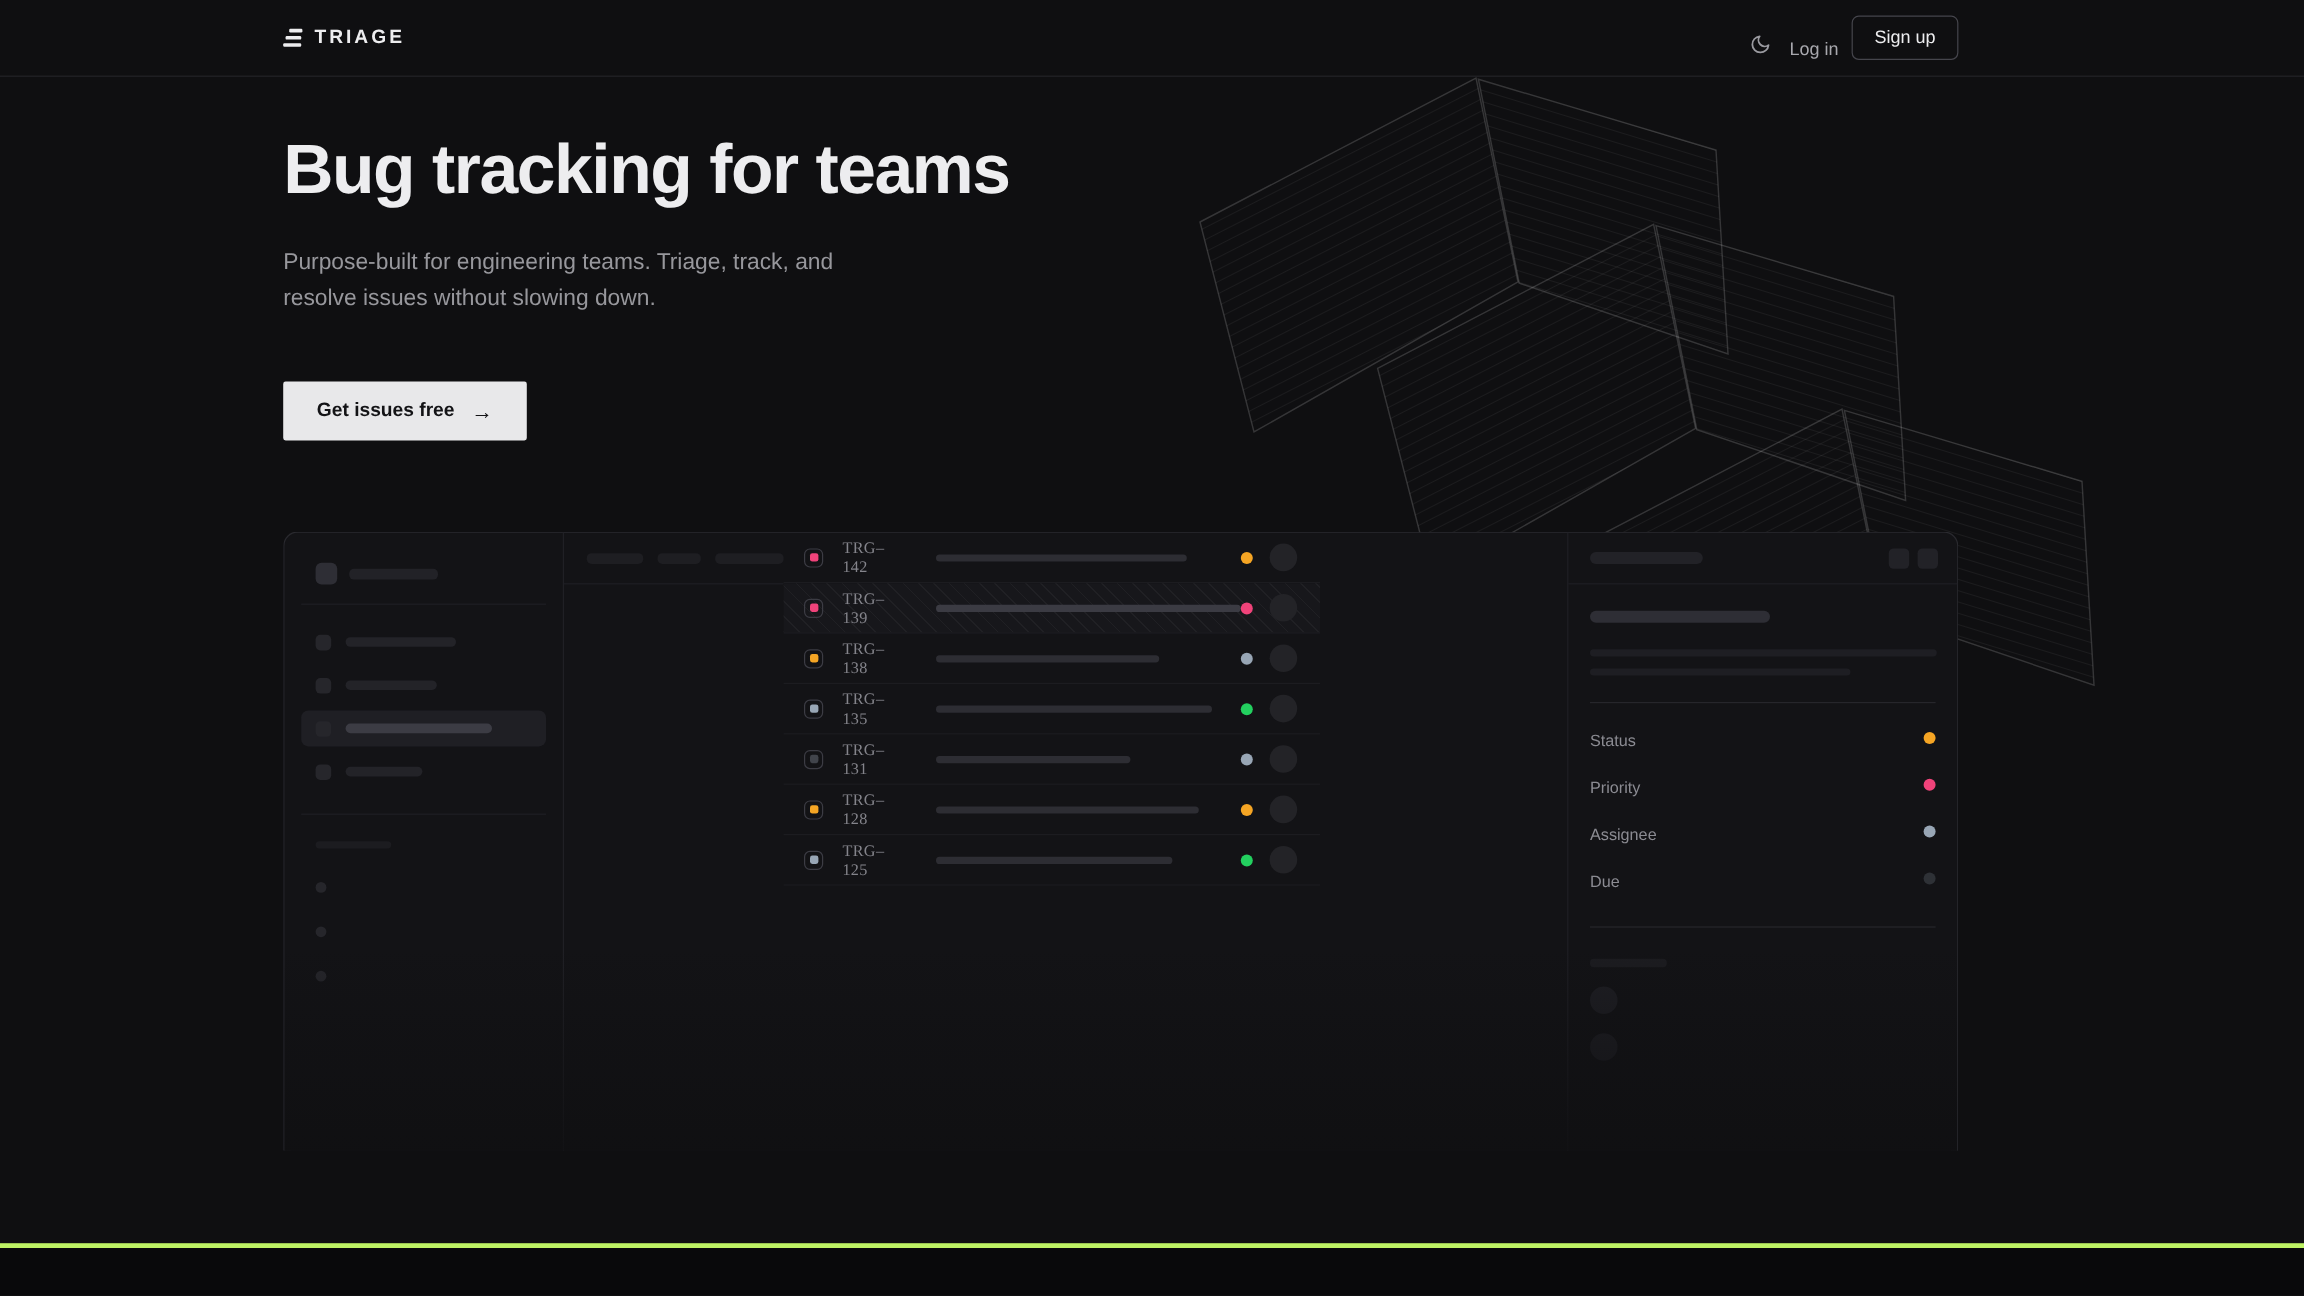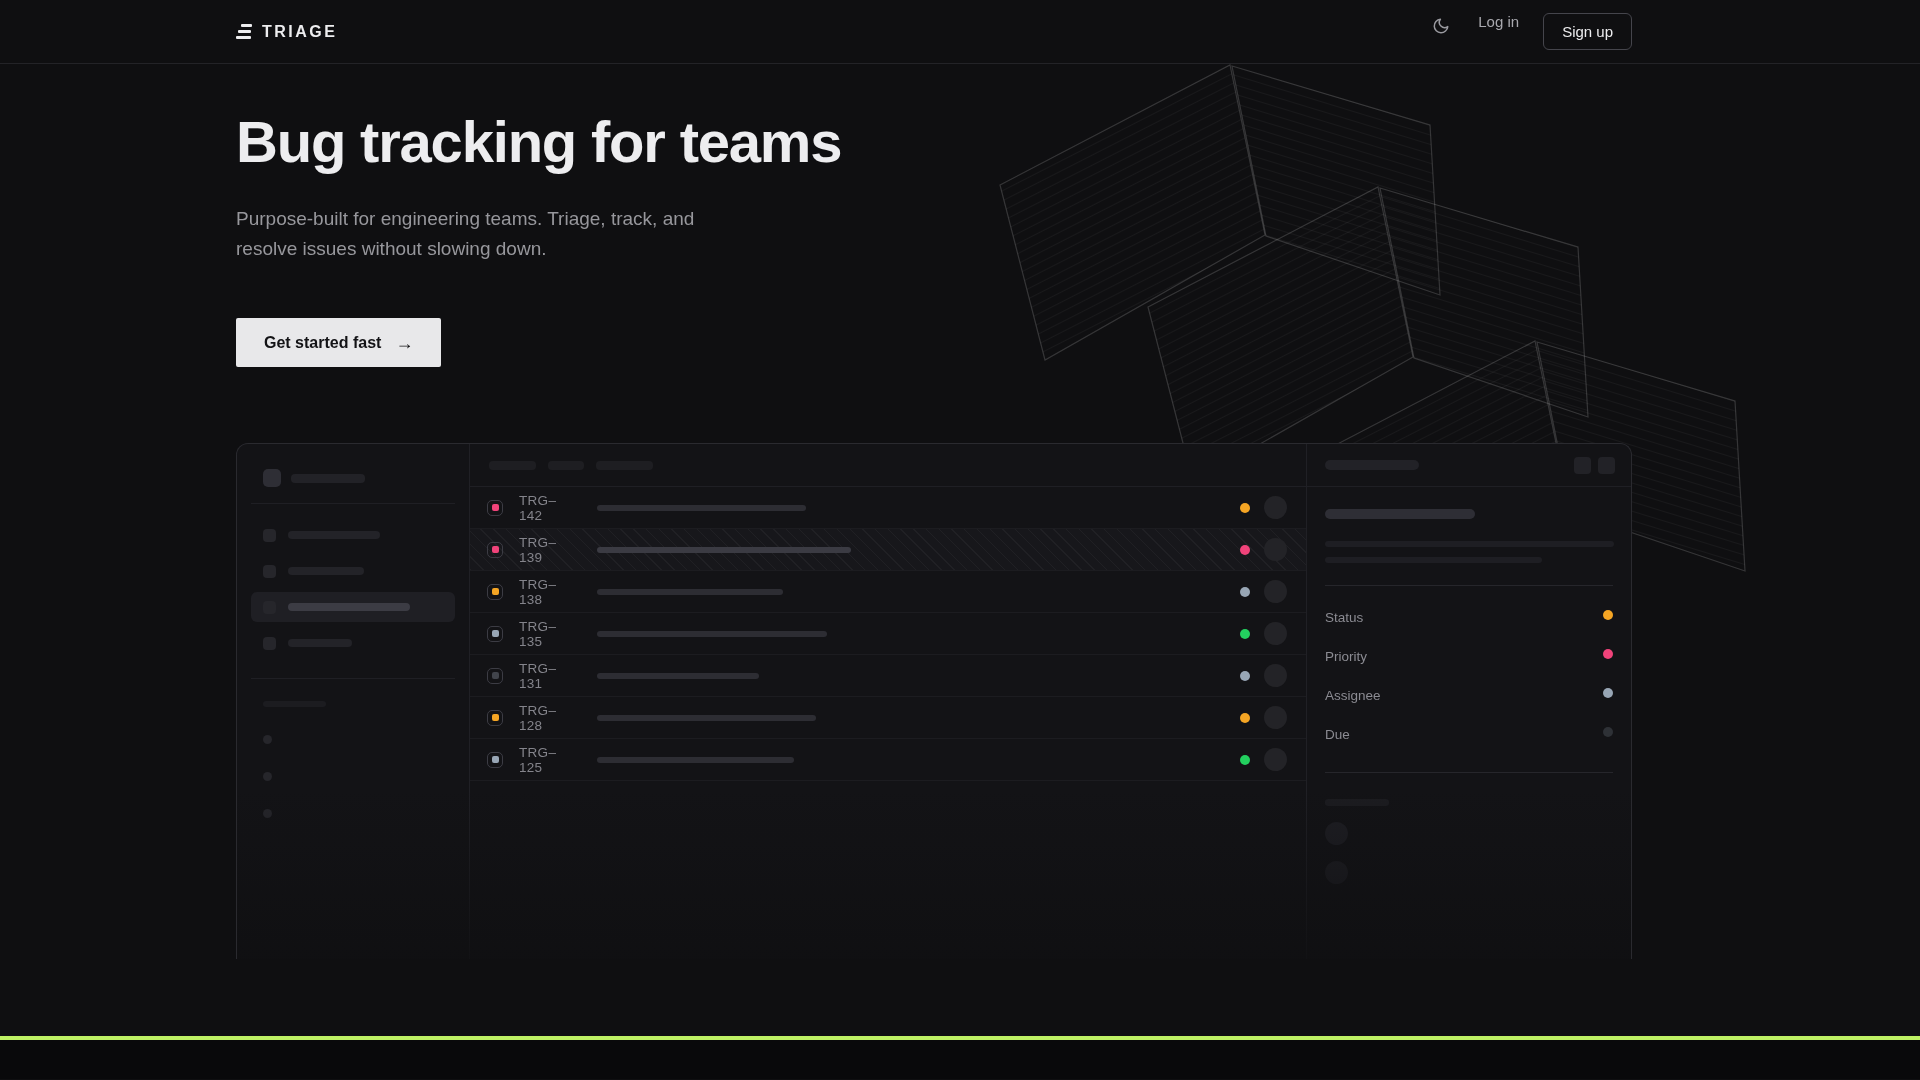--- a/index.html
+++ b/index.html
@@ -18,21 +18,21 @@
     position:relative; z-index:5; background:#0f0f11;
   }
   .nav-inner { height:100%; display:flex; align-items:center; justify-content:space-between; }
   .brand { display:flex; align-items:center; gap:10px; cursor:pointer; }
   .logo-icon { display:flex; flex-direction:column; gap:2.5px; width:16px; }
   .logo-icon i { display:block; height:3.5px; border-radius:1px; background:#ededef; }
   .logo-icon i:nth-child(1){ width:11px; margin-left:5px; }
   .logo-icon i:nth-child(2){ width:13px; margin-left:2px; }
   .logo-icon i:nth-child(3){ width:15px; margin-left:0; }
   .brand-name { font-size:16px; font-weight:700; letter-spacing:2.5px; }
-  .nav-right { display:flex; align-items:flex-start; gap:24px; }
+  .nav-right { display:flex; align-items:flex-end; gap:11px; }
   .theme-toggle { background:none; border:none; cursor:pointer; display:flex; align-items:center; padding:4px; }
   .login-link { color:#a8a8ae; font-size:15px; text-decoration:none; cursor:pointer; background:none; border:none; font-family:inherit; }
   .signup-btn {
     background:transparent; color:#ededef; font-size:15px; font-family:inherit;
     border:1px solid #45454c; border-radius:6px; padding:9px 18px; cursor:pointer;
   }
 
   
   .hero { position:relative; height:976px; border-bottom:4px solid #bef264; overflow:hidden; }
   .bg-shapes { position:absolute; left:970px; top:0; width:800px; height:660px; pointer-events:none; }
@@ -66,21 +66,21 @@
   .mk-divider { height:1px; background:#1f1f24; margin:16px 14px; }
   .mk-nav-item { display:flex; align-items:center; gap:12px; height:30px; margin:6px 14px; padding:0 12px; border-radius:6px; cursor:pointer; }
   .mk-nav-item .sq { width:13px; height:13px; border-radius:4px; background:#26262b; flex:none; }
   .mk-nav-item .pill { height:8px; background:#232328; border-radius:4px; }
   .mk-nav-item.active { background:#1f1f24; }
   .mk-nav-item.active .pill { background:#3c3c44; }
   .mk-section-pill { width:63px; height:6px; background:#1c1c20; border-radius:3px; margin:22px 0 0 26px; }
   .mk-dot-item { width:9px; height:9px; border-radius:50%; background:#26262b; margin:28px 0 0 26px; }
 
   
-  .mk-list { display:flex; flex-direction:column; }
+  .mk-list { display:flex; flex-direction:row;font-family:Liberation Serif, serif; }
   .mk-list-header { height:43px; border-bottom:1px solid #1f1f24; display:flex; align-items:center; gap:12px; padding-left:19px; flex:none; }
   .mk-list-header .sk { height:9px; background:#1e1e22; }
   .mk-tab1 { width:47px; } .mk-tab2 { width:36px; } .mk-tab3 { width:57px; }
   .issue-row {
     height:42px; border-bottom:1px solid #1c1c20;
     display:flex; align-items:center; padding:0 19px 0 17px; cursor:pointer; position:relative;
   }
   .issue-row.selected {
     background:#17171b;
     background-image:repeating-linear-gradient(45deg, rgba(255,255,255,0.04) 0 1px, transparent 1px 9px);
@@ -167,21 +167,21 @@
       <use href="#sheet" transform="translate(178,108)"></use>
       <use href="#sheet" transform="translate(335,262)"></use>
     </svg>
 
     <div class="container hero-content">
       <h1 class="hero-heading">
         <span>Bug tracking for teams</span><br>
       </h1>
       <p class="hero-sub">Purpose-built for engineering teams. Triage, track, and resolve issues without slowing down.</p>
       <button class="cta-btn">
-        <span>Get started fast</span>
+        <span>Get issues free</span>
         <span class="cta-arrow">→</span>
       </button>
 
       
       <div class="mockup">
 
         <aside class="mk-sidebar">
           <div class="mk-ws">
             <span class="mk-ws-icon"></span>
             <span class="sk mk-ws-pill"></span>

